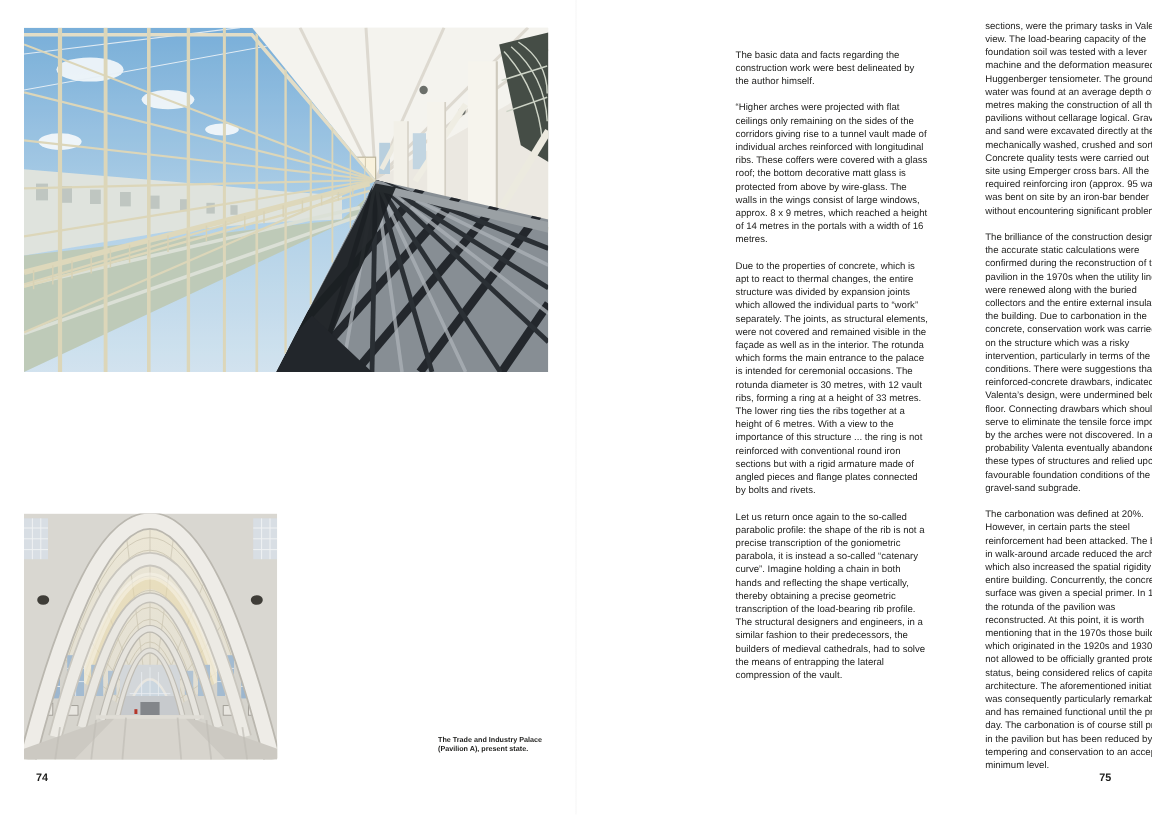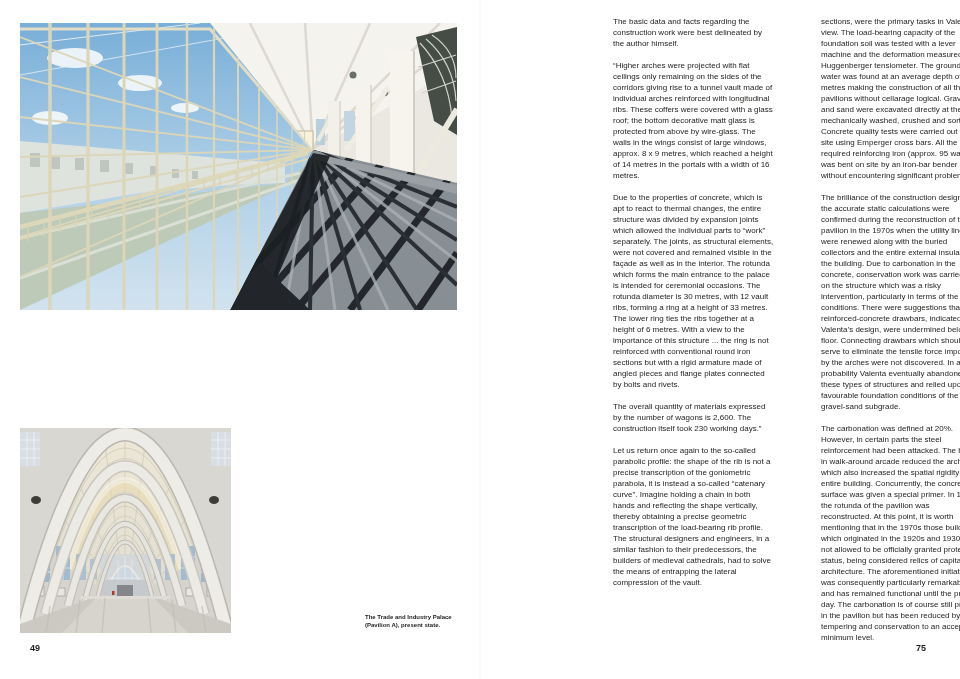--- a/index.html
+++ b/index.html
@@ -15,21 +15,21 @@
   .photo-bottom{left:20px;top:428px;width:211px;height:205px;}
   .caption{
     position:absolute;left:365px;top:614px;width:92px;
     font-size:6px;line-height:7.5px;font-weight:700;color:#1d1d1b;
   }
   .column{
     position:absolute;top:16px;width:161px;
     font-size:8px;line-height:11px;color:#1d1d1b;
   }
   .column p{margin:0 0 11px 0;}
-  .col-1{left:613px;}
+  .col-1{left:613px;margin-top:24px;}
   .col-2{left:821px;}
   .pagenum{position:absolute;font-size:9px;font-weight:700;color:#1d1d1b;}
   .pagenum-left{left:30px;top:643px;}
   .pagenum-right{left:916px;top:643px;}
 </style>
 </head>
 <body>
 
 <div class="spread">
   <div class="gutter"></div>
@@ -367,27 +367,26 @@
           <line x1="60" y1="172" x2="56" y2="205"></line>
         <line x1="85" y1="170" x2="82" y2="205"></line>
           <line x1="128" y1="170" x2="131" y2="205"></line>
         <line x1="152" y1="172" x2="156" y2="205"></line>
           <line x1="182" y1="178" x2="186" y2="205"></line>
       </g>
     </svg>
   </div>
 
   <div class="caption">The Trade and Industry Palace (Pavilion A), present state.</div>
-  <div class="pagenum pagenum-left">49</div>
+  <div class="pagenum pagenum-left">74</div>
 
   <div class="column col-1">
       <p>The basic data and facts regarding the construction work were best delineated by the author himself.</p>
       <p>“Higher arches were projected with flat ceilings only remaining on the sides of the corridors giving rise to a tunnel vault made of individual arches reinforced with longitudinal ribs. These coffers were covered with a glass roof; the bottom decorative matt glass is protected from above by wire-glass. The walls in the wings consist of large windows, approx. 8 x 9 metres, which reached a height of 14 metres in the portals with a width of 16 metres.</p>
       <p>Due to the properties of concrete, which is apt to react to thermal changes, the entire structure was divided by expansion joints which allowed the individual parts to “work” separately. The joints, as structural elements, were not covered and remained visible in the façade as well as in the interior. The rotunda which forms the main entrance to the palace is intended for ceremonial occasions. The rotunda diameter is 30 metres, with 12 vault ribs, forming a ring at a height of 33 metres. The lower ring ties the ribs together at a height of 6 metres. With a view to the importance of this structure ... the ring is not reinforced with conventional round iron sections but with a rigid armature made of angled pieces and flange plates connected by bolts and rivets.</p>
-      <p>The overall quantity of materials expressed by the number of wagons is 2,600. The construction itself took 230 working days.”</p>
       <p>Let us return once again to the so-called parabolic profile: the shape of the rib is not a precise transcription of the goniometric parabola, it is instead a so-called “catenary curve”. Imagine holding a chain in both hands and reflecting the shape vertically, thereby obtaining a precise geometric transcription of the load-bearing rib profile. The structural designers and engineers, in a similar fashion to their predecessors, the builders of medieval cathedrals, had to solve the means of entrapping the lateral compression of the vault.</p>
     </div>
   <div class="column col-2">
       <p>sections, were the primary tasks in Valenta’s view. The load-bearing capacity of the foundation soil was tested with a lever machine and the deformation measured by a Huggenberger tensiometer. The ground water was found at an average depth of 1.6 metres making the construction of all the pavilions without cellarage logical. Gravel and sand were excavated directly at the site, mechanically washed, crushed and sorted. Concrete quality tests were carried out at the site using Emperger cross bars. All the required reinforcing iron (approx. 95 wagons) was bent on site by an iron-bar bender without encountering significant problems.</p>
       <p>The brilliance of the construction design and the accurate static calculations were confirmed during the reconstruction of the pavilion in the 1970s when the utility lines were renewed along with the buried collectors and the entire external insulation of the building. Due to carbonation in the concrete, conservation work was carried out on the structure which was a risky intervention, particularly in terms of the static conditions. There were suggestions that the reinforced-concrete drawbars, indicated in Valenta’s design, were undermined below the floor. Connecting drawbars which should serve to eliminate the tensile force imposed by the arches were not discovered. In all probability Valenta eventually abandoned these types of structures and relied upon the favourable foundation conditions of the gravel-sand subgrade.</p>
       <p>The carbonation was defined at 20%. However, in certain parts the steel reinforcement had been attacked. The built- in walk-around arcade reduced the arch span which also increased the spatial rigidity of the entire building. Concurrently, the concrete surface was given a special primer. In 1980, the rotunda of the pavilion was reconstructed. At this point, it is worth mentioning that in the 1970s those buildings which originated in the 1920s and 1930 were not allowed to be officially granted protected status, being considered relics of capitalist architecture. The aforementioned initiative was consequently particularly remarkable and has remained functional until the present day. The carbonation is of course still present in the pavilion but has been reduced by tempering and conservation to an acceptable minimum level.</p>
     </div>
   <div class="pagenum pagenum-right">75</div>
 </div>
 

